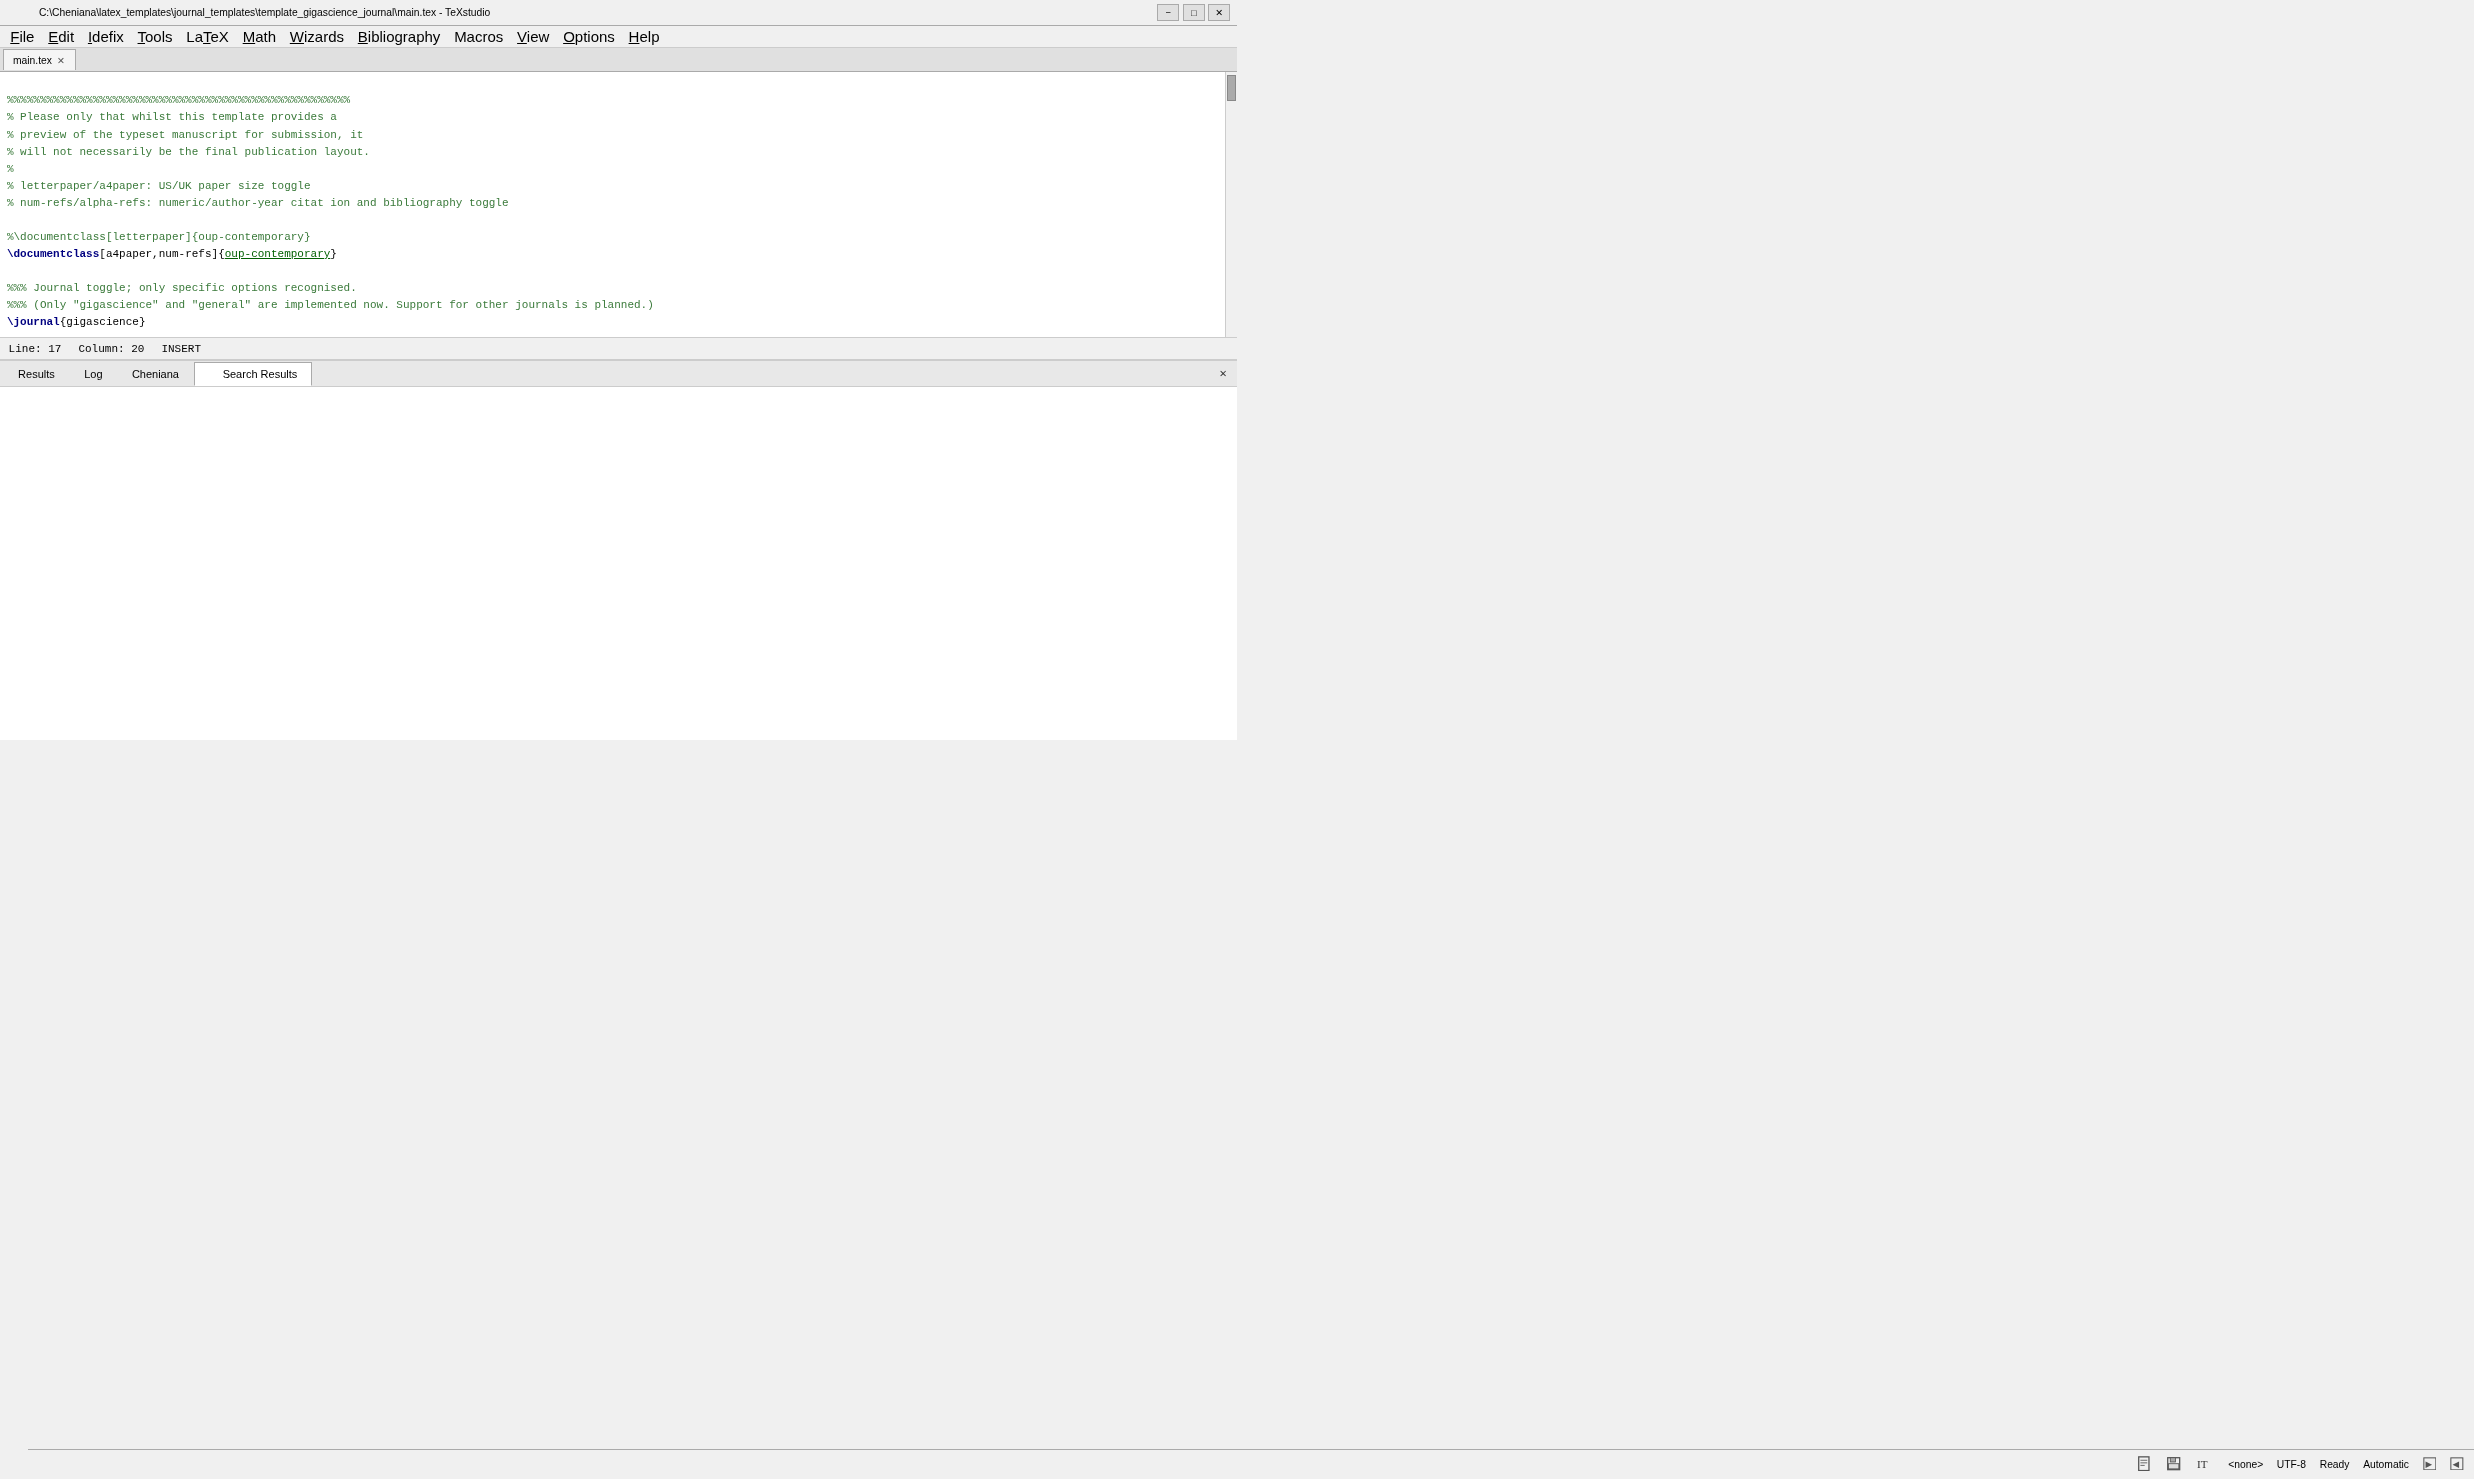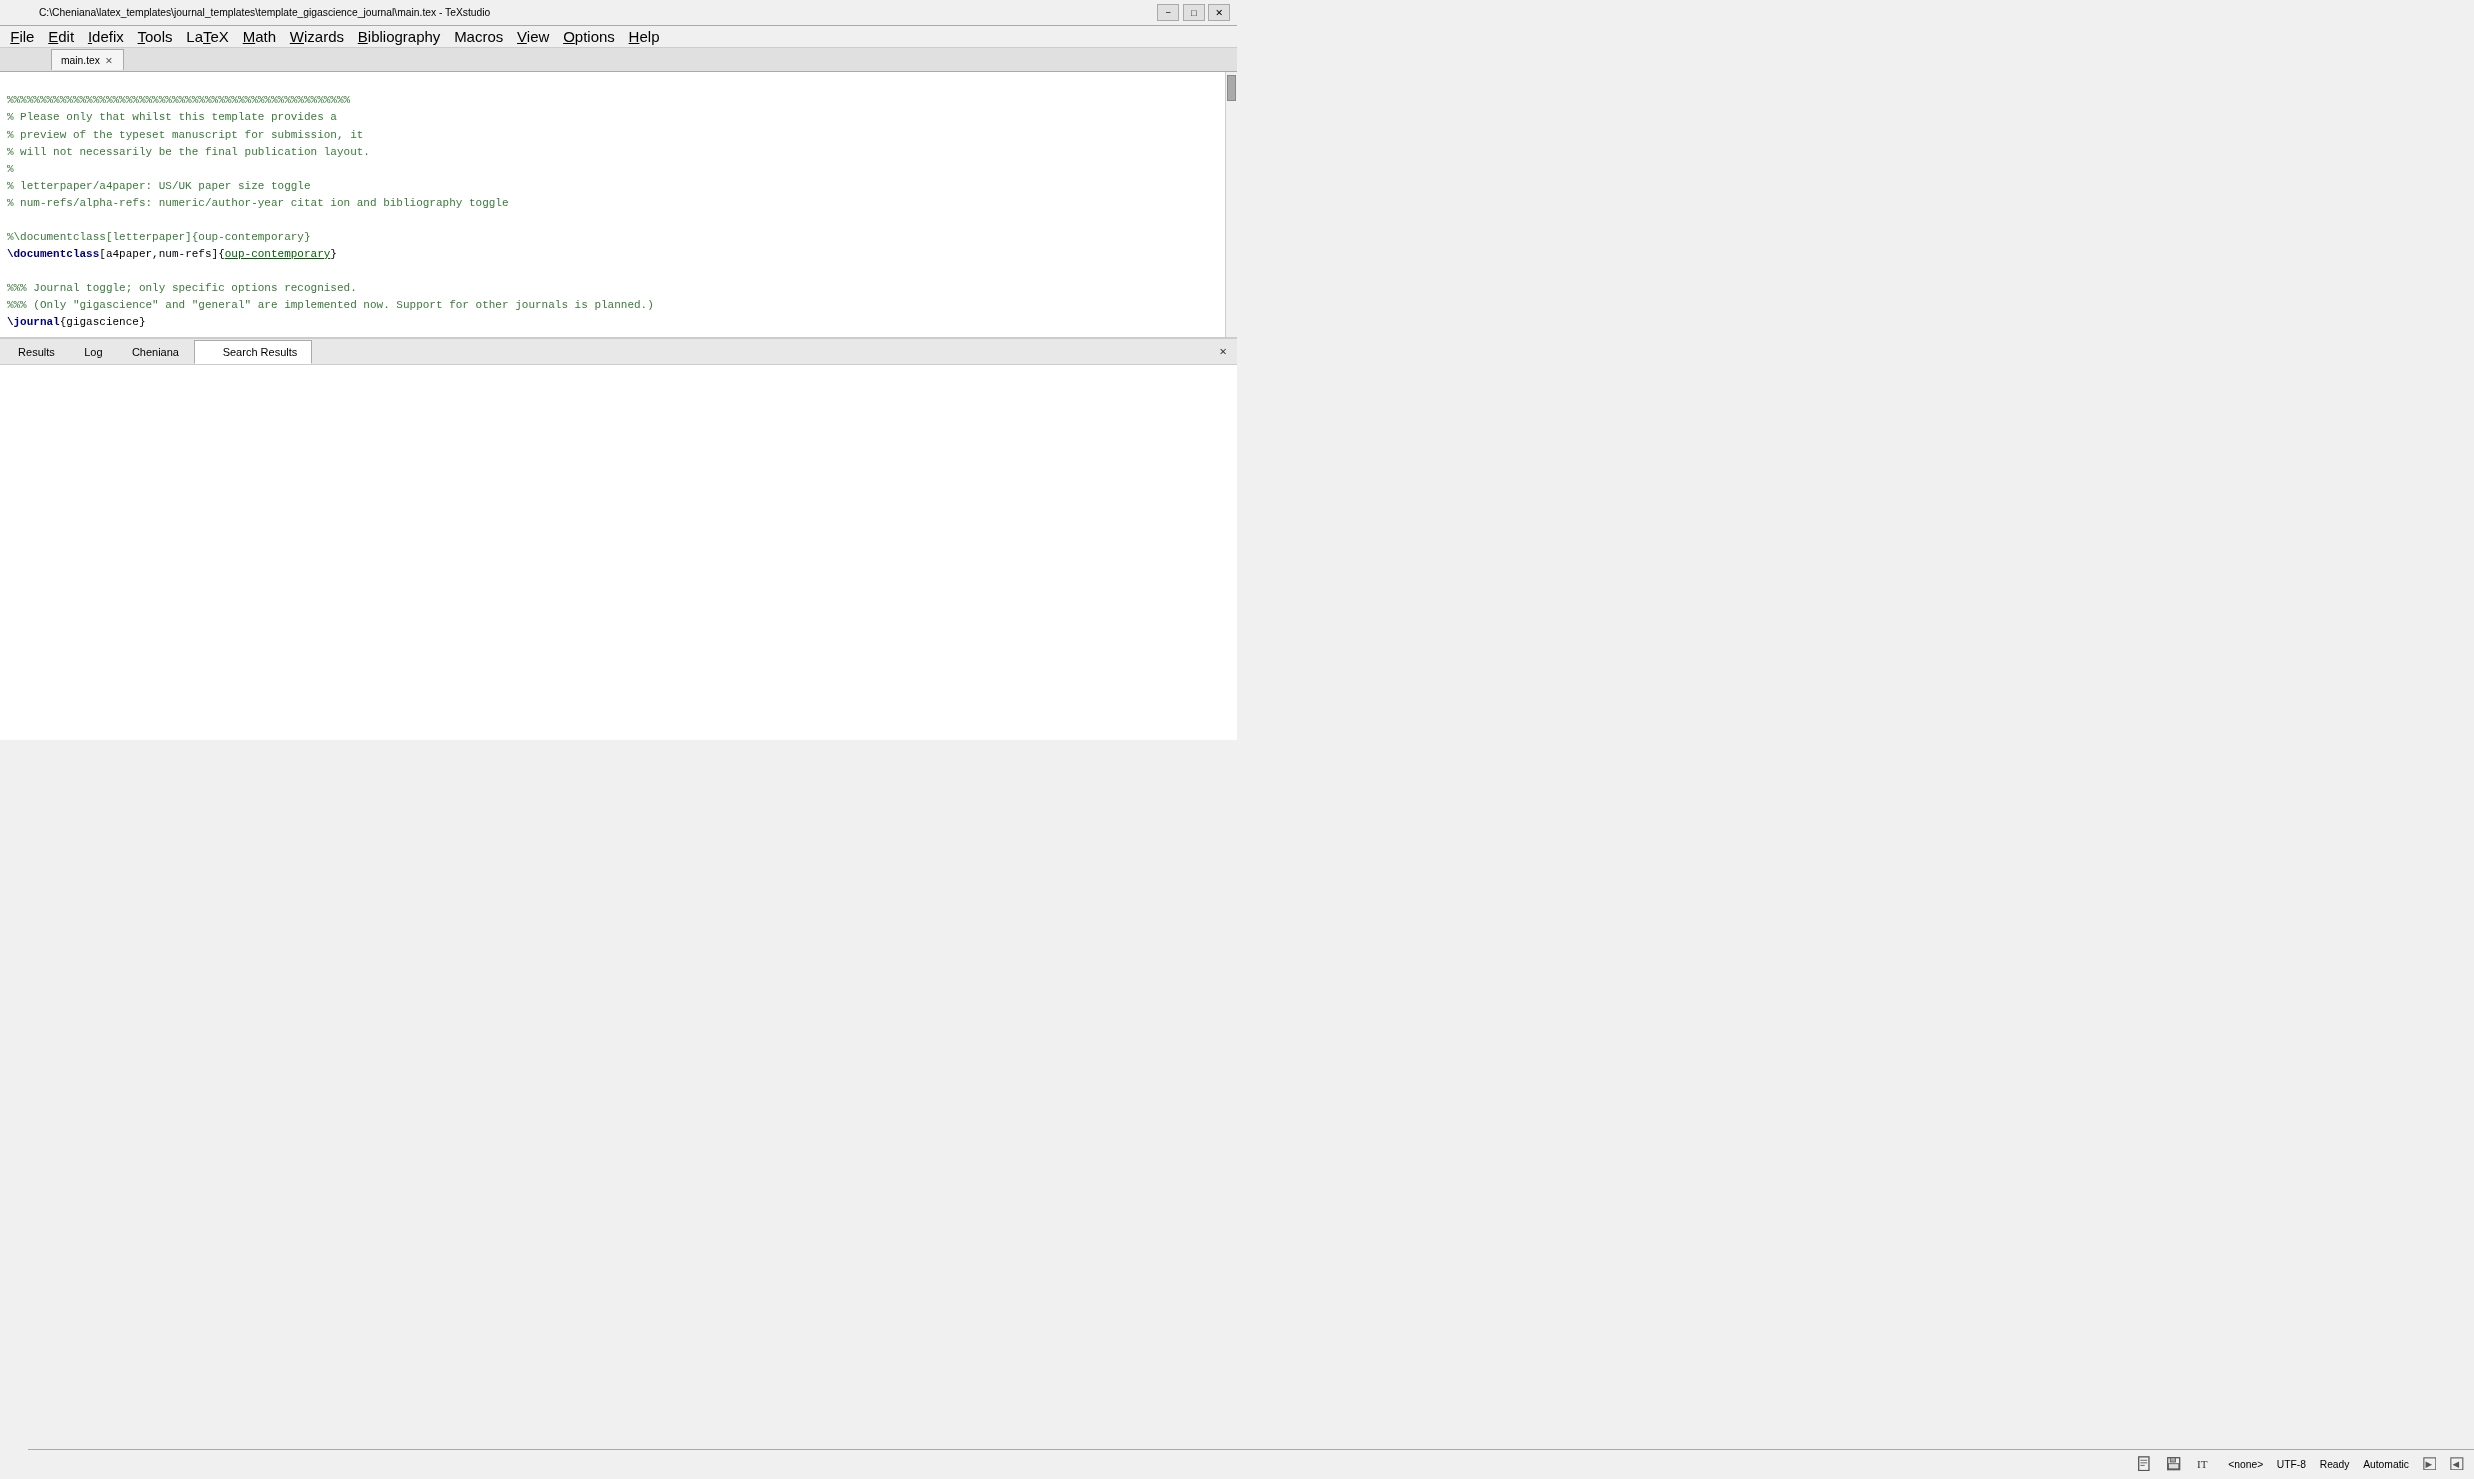--- a/index.html
+++ b/index.html
@@ -87,21 +87,20 @@
       border: 0.9px solid #aaa;
       border-bottom: none;
       padding: 2.6px 10.3px 2.6px 8.6px;
       font-size: 10.3px;
       font-family: 'Segoe UI', sans-serif;
       cursor: pointer;
       display: flex;
       align-items: center;
       gap: 5.1px;
       height: 20.6px;
-      margin-left: 48px;
     }
 
     .tab-close {
       font-size: 9.4px;
       color: #555;
       cursor: pointer;
     }
 
     
     #editor-area {
@@ -317,20 +316,25 @@
 
 
 
         </div>
         <div id="editor-scrollbar">
           <div id="scrollbar-thumb"></div>
         </div>
       </div>
     </div>
 
+    <div id="editor-status">
+      <span>Line: 17</span>
+      <span>Column: 20</span>
+      <span>INSERT</span>
+    </div>
 
     <div id="bottom-panel">
       <div id="panel-tab-bar">
         <div id="panel-tabs">
           <div class="panel-tab">Results</div>
           <div class="panel-tab">Log</div>
           <div class="panel-tab">Cheniana</div>
           <div class="panel-tab active">Search Results</div>
         </div>
         <div class="panel-close-btn">✕</div>

